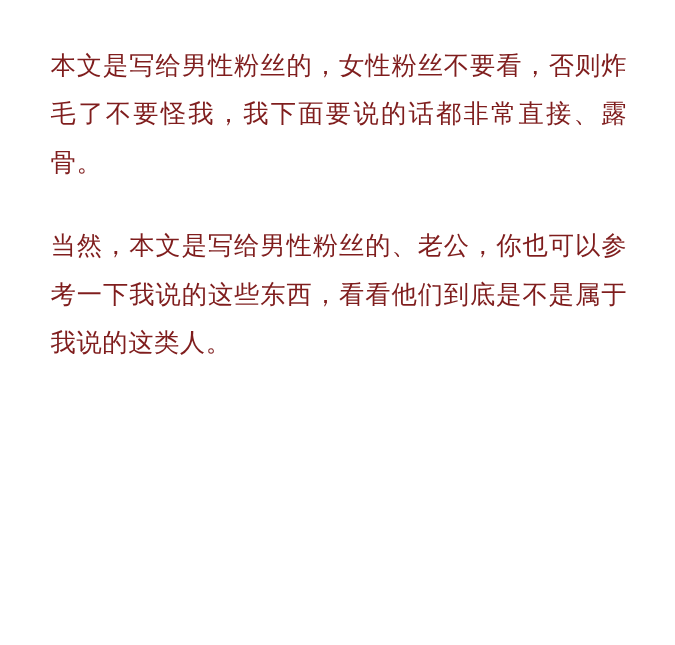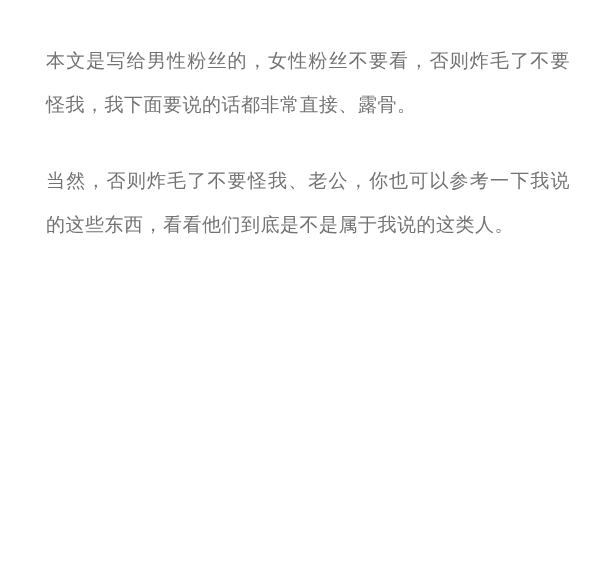--- a/index.html
+++ b/index.html
@@ -14,32 +14,32 @@
     overflow: hidden;
   }
   .page {
     width: 614px;
     height: 586px;
     box-sizing: border-box;
     padding: 38px 44px 20px 46px;
     background: #ffffff;
   }
   .para {
-    color: #737373;
-    font-size: 19px;
+    color: #7f1d1d;
+    font-size: 23px;
     line-height: 44px;
     letter-spacing: 0.5px;
     text-align: justify;
     margin: 0 0 32px 0;
     white-space: pre-wrap;
     word-break: break-all;
   }
   .para:last-child {
     margin-bottom: 0;
   }
 </style>
 </head>
 <body>
 
 <div class="page">
   <p class="para">本文是写给男性粉丝的，女性粉丝不要看，否则炸毛了不要怪我，我下面要说的话都非常直接、露骨。</p>
-  <p class="para">当然，否则炸毛了不要怪我、老公，你也可以参考一下我说的这些东西，看看他们到底是不是属于我说的这类人。</p>
+  <p class="para">当然，本文是写给男性粉丝的、老公，你也可以参考一下我说的这些东西，看看他们到底是不是属于我说的这类人。</p>
 </div>
 
 </body></html>

